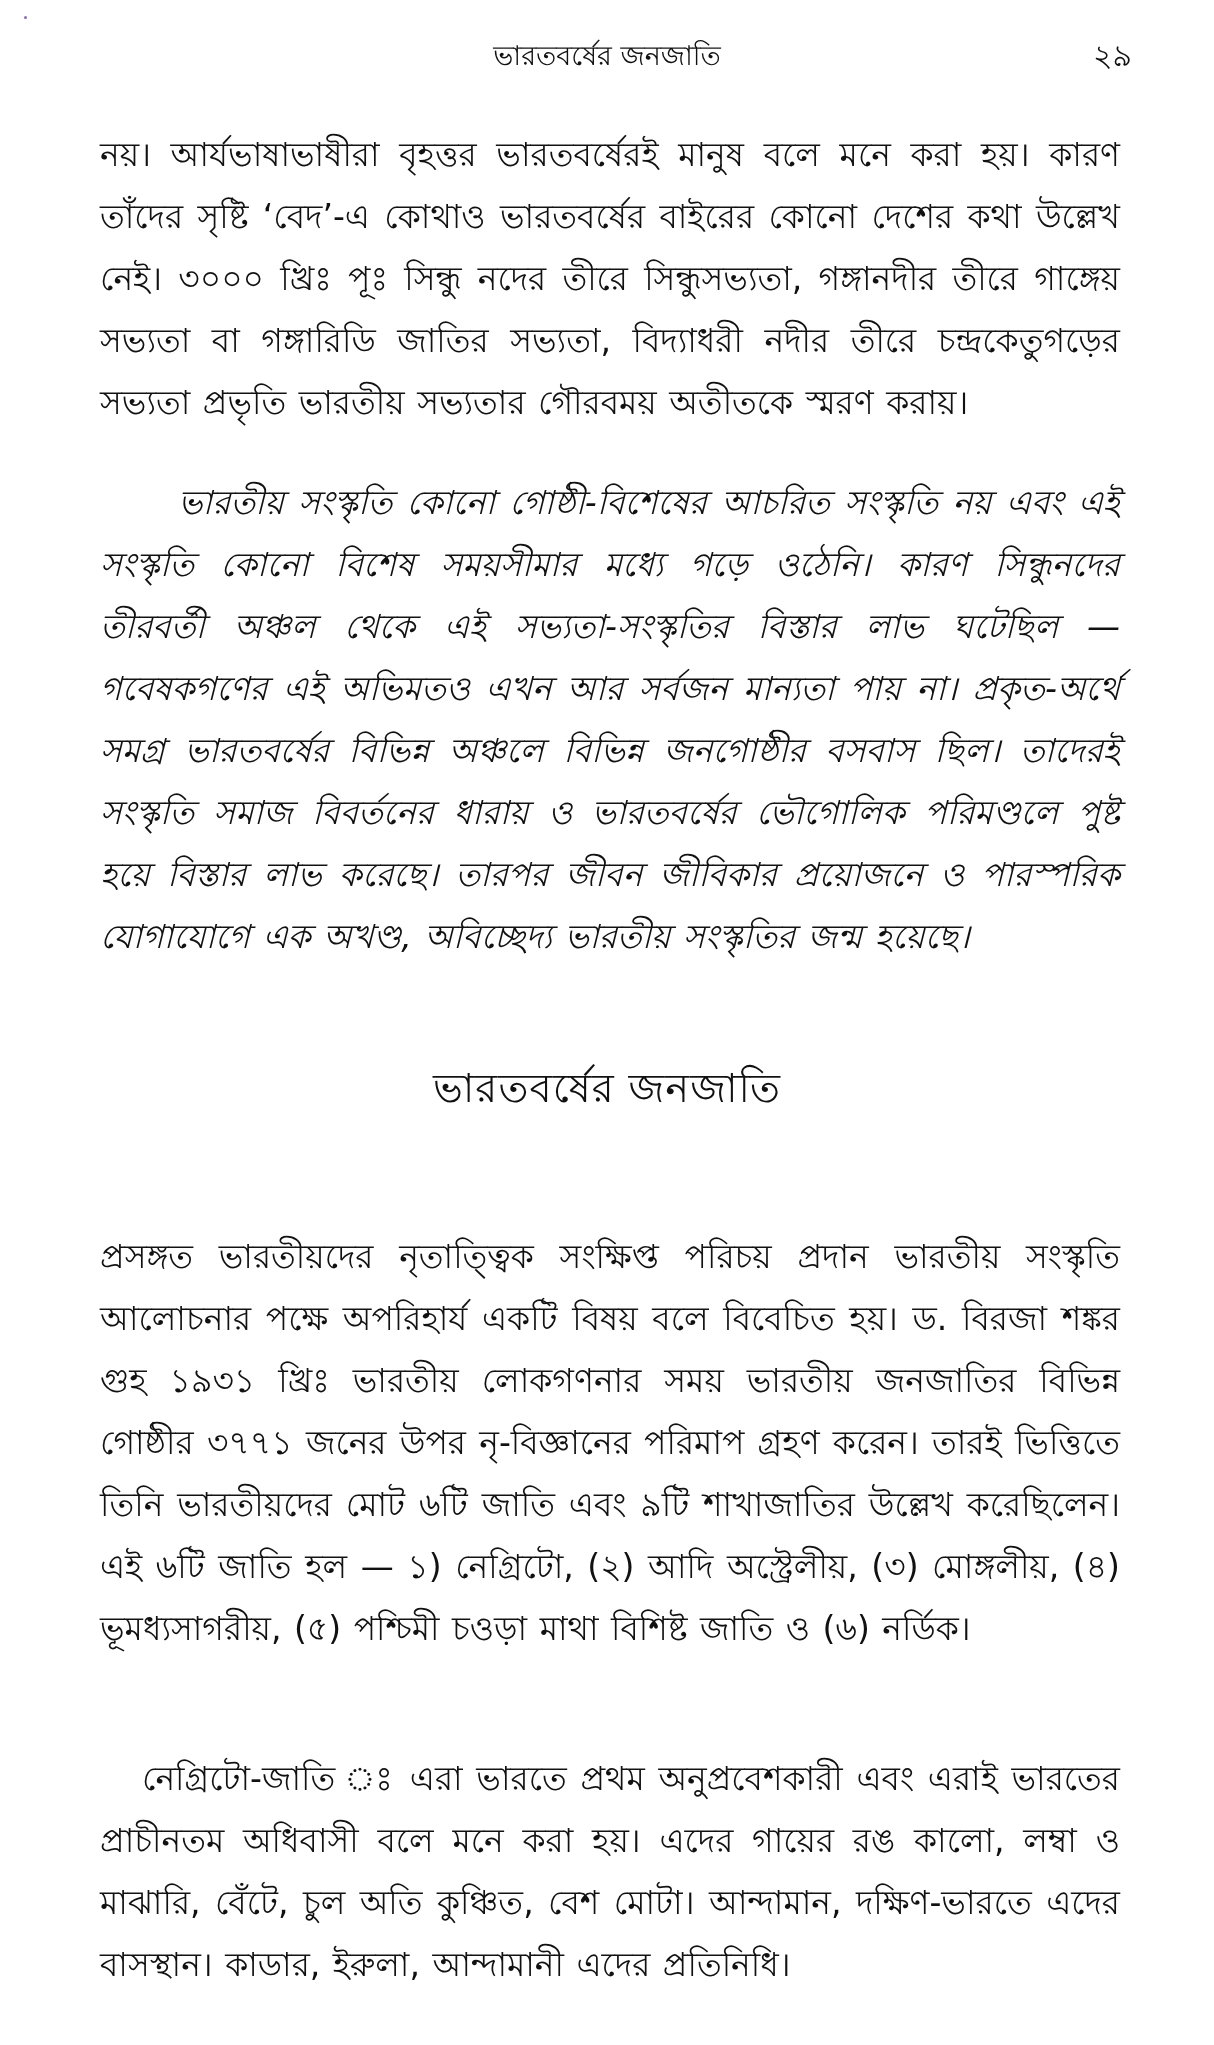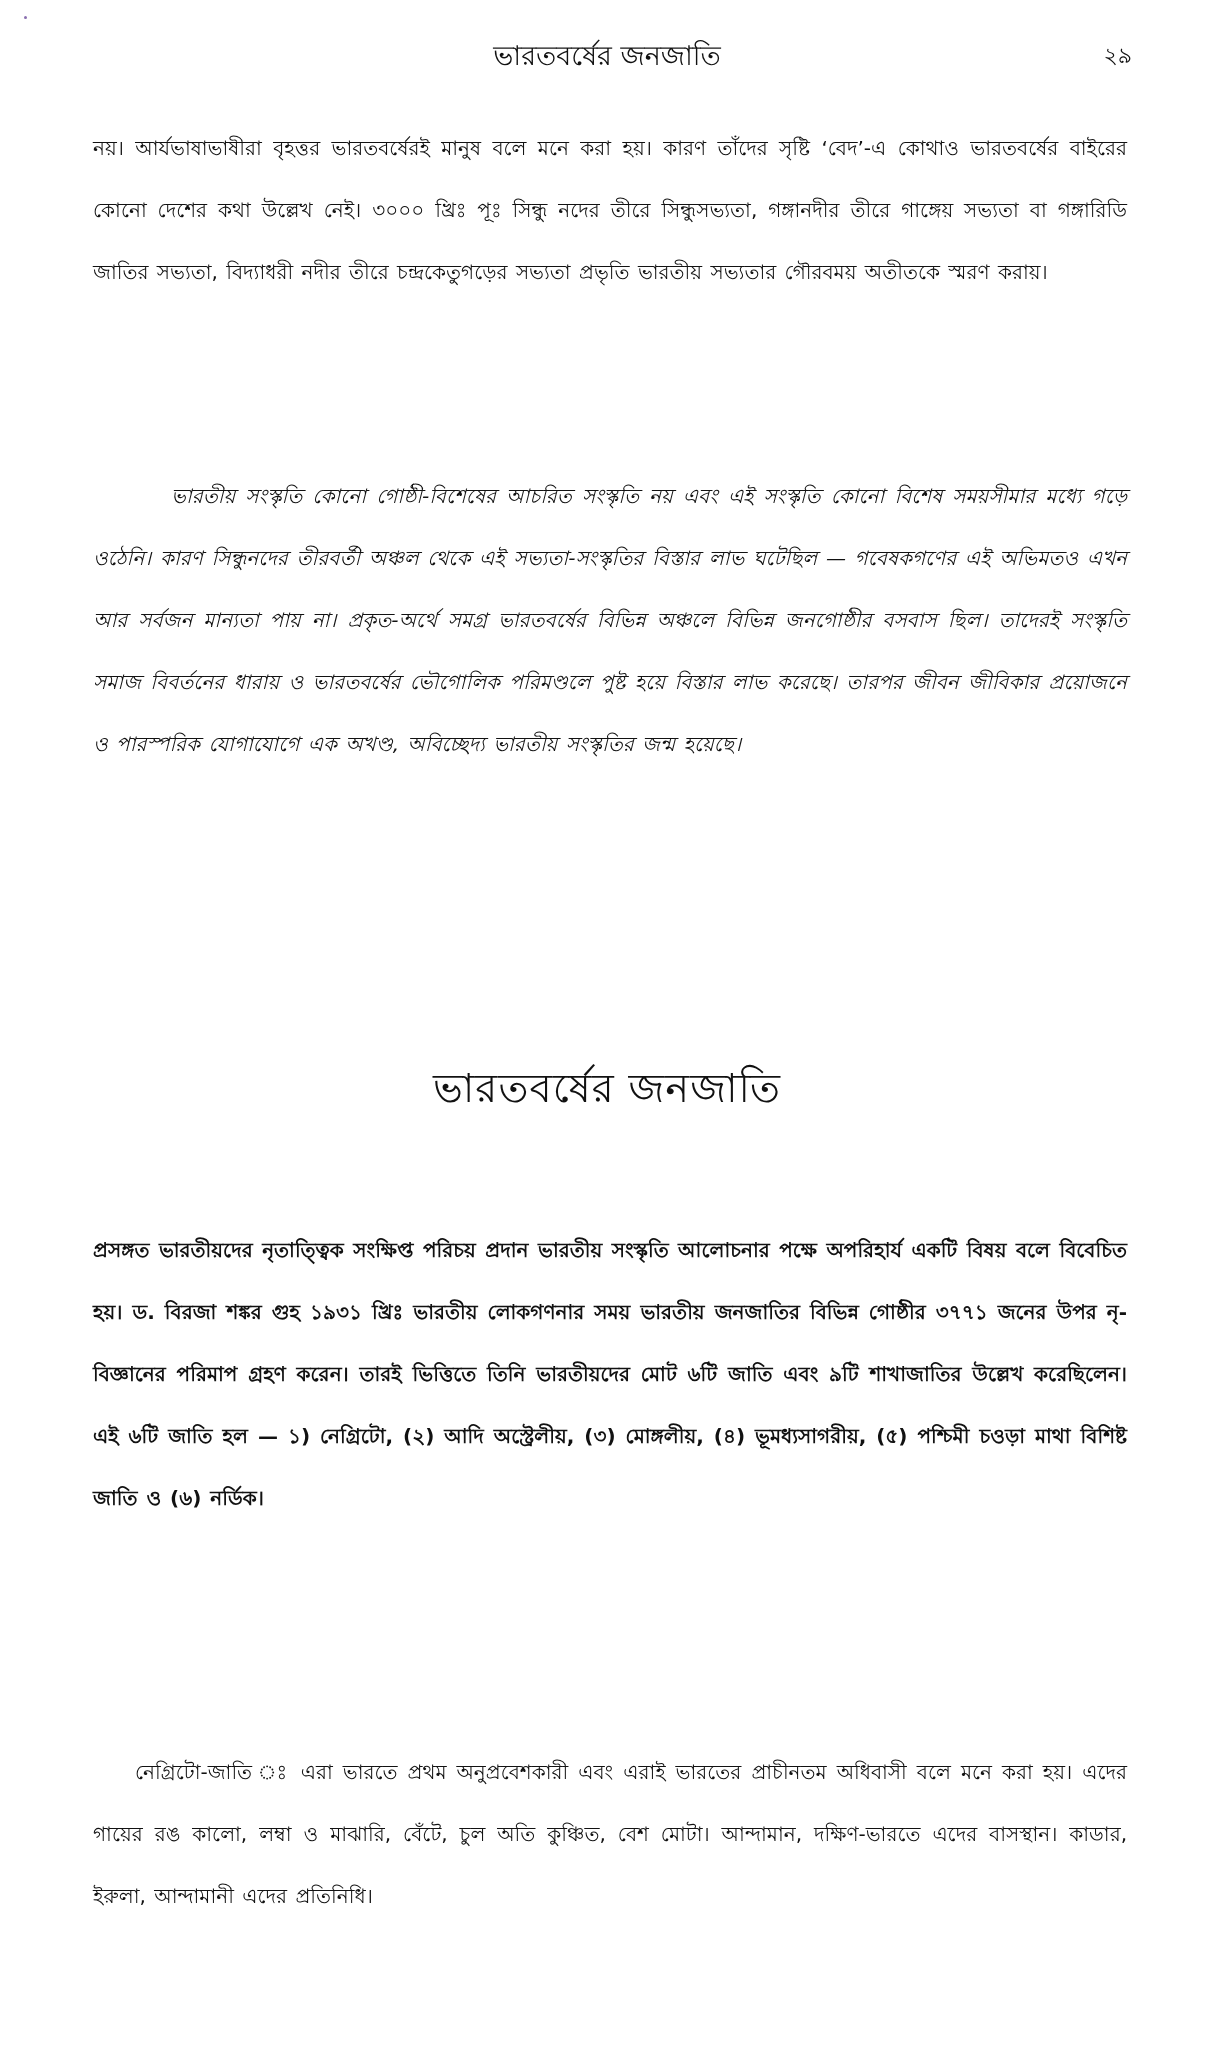--- a/index.html
+++ b/index.html
@@ -36,31 +36,31 @@
     text-align: center;
     top: 6px;
     font-size: 27px;
     line-height: 36px;
     letter-spacing: 0px;
   }
   .page-number {
     position: absolute;
     right: 82px;
     top: 6px;
-    font-size: 22px;
+    font-size: 30px;
     line-height: 36px;
   }
   .body-text {
     position: absolute;
     left: 88px;
     width: 1044px;
   }
   .para {
-    margin: 5px;
-    font-size: 20px;
+    margin: 12px;
+    font-size: 33px;
     line-height: 62px;
     text-align: justify;
     text-align-last: left;
     word-spacing: 2px;
   }
   .para.indent {
     text-indent: 78px;
     font-style: italic;
   }
   .para.indent-sm {
@@ -71,21 +71,21 @@
   .section-heading {
     position: absolute;
     top: 1058px;
     left: 0;
     width: 1214px;
     text-align: center;
     font-size: 40px;
     line-height: 60px;
     letter-spacing: 1px;
   }
-  #p3 { top: 1214px; font-weight: bold; }
+  #p3 { top: 1214px; }
   #p4 { top: 1736px; }
   .bold-label {
     font-weight: normal;
   }
   .stray-mark {
     position: absolute;
     width: 3px; height: 3px;
     background: #8a6fb0;
     border-radius: 50%;
   }

